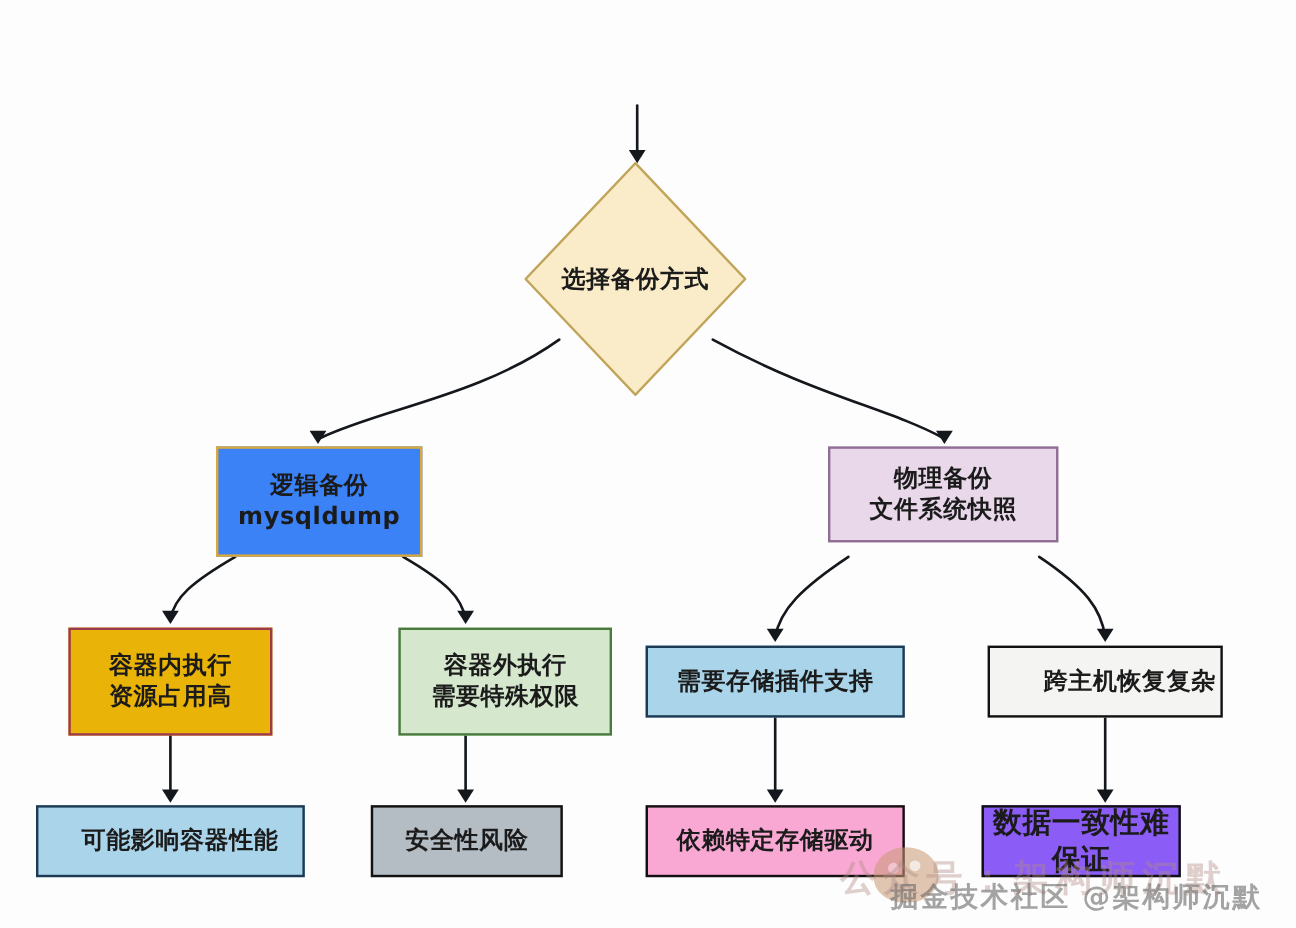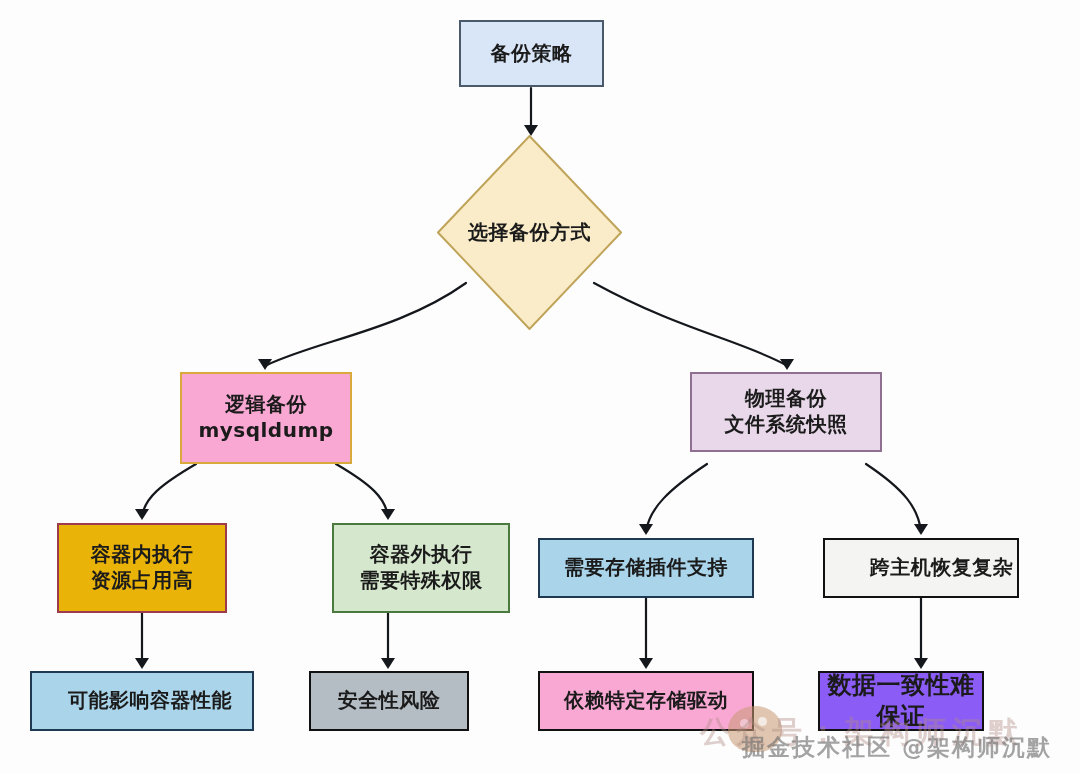--- a/index.html
+++ b/index.html
@@ -132,28 +132,27 @@
       <path d="M 921 598 L 921 664" fill="none" stroke="#14181c" stroke-width="2.2" stroke-linecap="round"></path>
       <polygon points="914,658 928,658 921,669" fill="#14181c"></polygon>
     </svg>
 
   <div class="wm-blob" style="left:728px; top:706px;"></div>
 
   <div class="watermark ghost" style="left:700px; top:712px; font-size:30px;">公众号：架构师沉默</div>
 
   <div class="watermark" style="left:742px; top:732px; font-size:23px;">掘金技术社区 @架构师沉默</div>
 
-<div class="node rect" style="left: 459px; top: 20px; width: 145px; height: 67px; background: rgb(217, 230, 247); border-color: rgb(74, 90, 106); font-size: 20px;">备份策略</div>
     <div class="diamond-wrap" style="left: 437px; top: 135px; width: 185px; height: 195px;">
       <svg class="diamond-shape" viewBox="0 0 185 195" preserveAspectRatio="none">
         <polygon points="92.5,1 184,97.5 92.5,194 1,97.5" fill="#faecc8" stroke="#c0a45a" stroke-width="2"></polygon>
       </svg>
       <div class="diamond-label" style="font-size: 20px;">选择备份方式</div>
     </div>
-    <div class="node rect" style="left: 180px; top: 372px; width: 172px; height: 92px; background: #f9a8d4; border-color: rgb(217, 169, 60); font-size: 20px;">逻辑备份
+    <div class="node rect" style="left: 180px; top: 372px; width: 172px; height: 92px; background: #3b82f6; border-color: rgb(217, 169, 60); font-size: 20px;">逻辑备份
 mysqldump</div>
     <div class="node rect" style="left: 690px; top: 372px; width: 192px; height: 80px; background: rgb(232, 216, 234); border-color: rgb(143, 111, 146); font-size: 20px;">物理备份
 文件系统快照</div>
     <div class="node rect" style="left: 57px; top: 523px; width: 170px; height: 90px; background: #eab308; border-color: rgb(157, 58, 76); font-size: 20px;">容器内执行
 资源占用高</div>
     <div class="node rect" style="left: 299px; top: 523px; width: 178px; height: 90px; background: rgb(213, 232, 205); border-color: rgb(74, 122, 61); font-size: 20px; margin-left: 33px;">容器外执行
 需要特殊权限</div>
     <div class="node rect" style="left: 538px; top: 538px; width: 216px; height: 60px; background: rgb(169, 212, 234); border-color: rgb(29, 58, 82); font-size: 20px;">需要存储插件支持</div>
     <div class="node rect" style="left: 823px; top: 538px; width: 196px; height: 60px; background: rgb(244, 244, 242); border-color: rgb(17, 17, 17); font-size: 20px; padding-left: 41px;">跨主机恢复复杂</div>
     <div class="node rect" style="left: 30px; top: 671px; width: 224px; height: 60px; background: rgb(169, 212, 234); border-color: rgb(29, 58, 82); font-size: 20px; padding-left: 16px;">可能影响容器性能</div>

